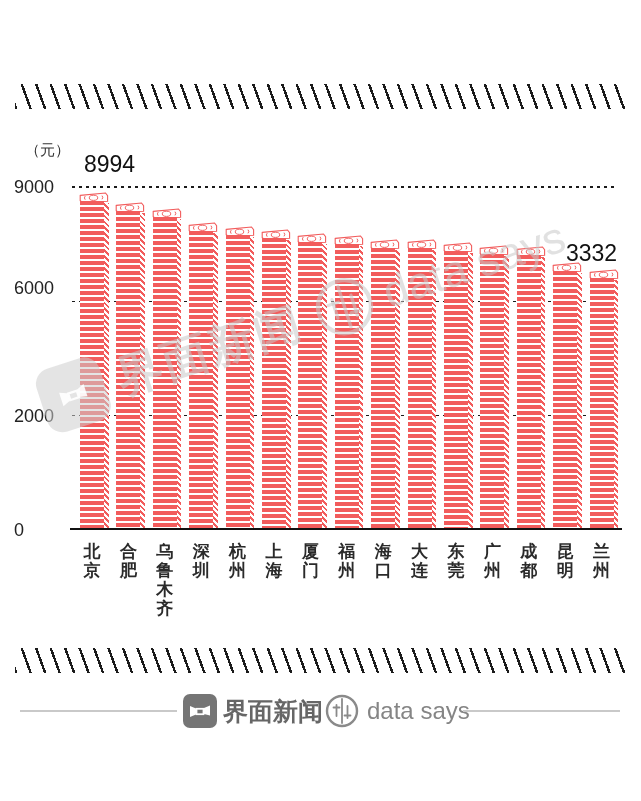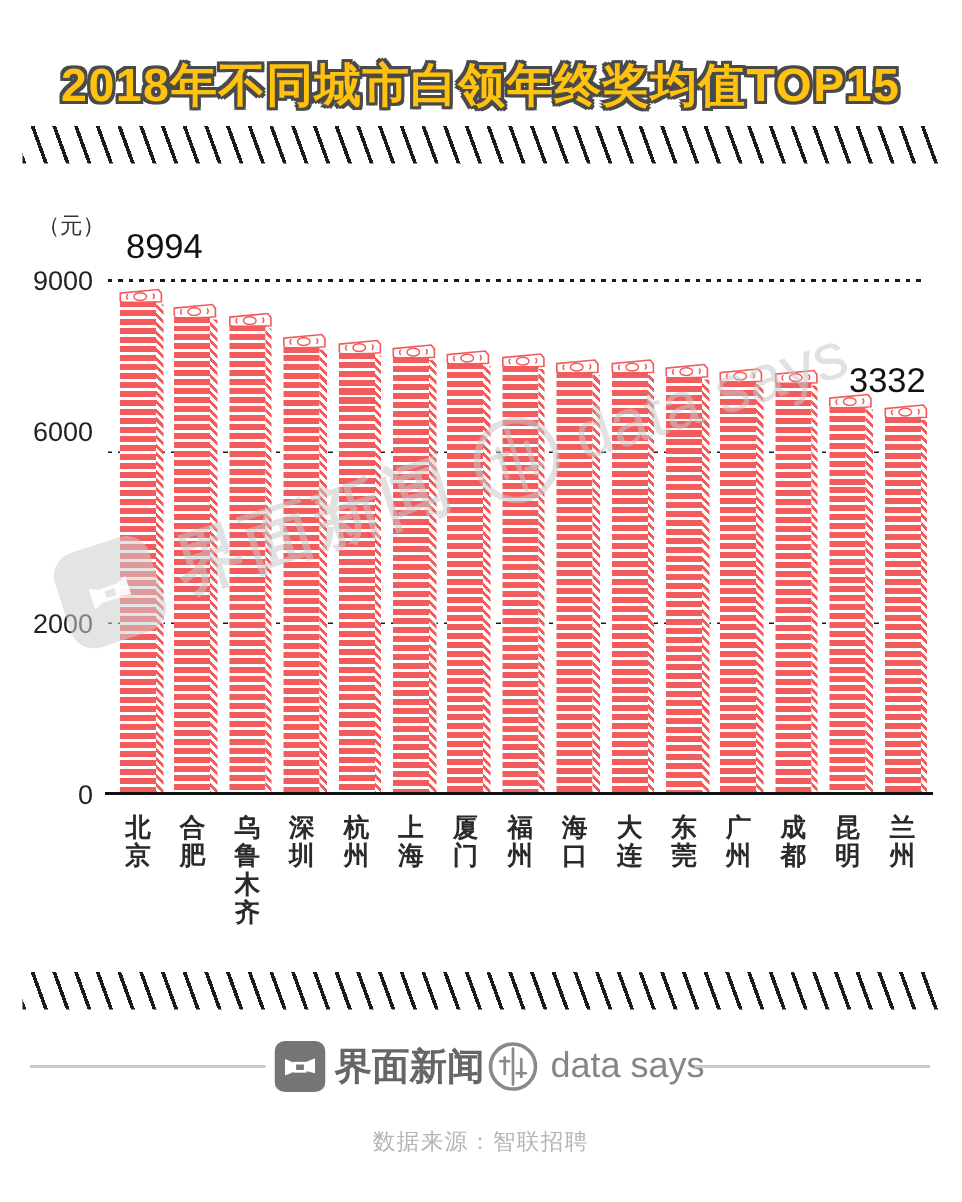--- a/index.html
+++ b/index.html
@@ -19,21 +19,21 @@
     position:absolute;left:15px;width:612px;height:25px;
     background:repeating-linear-gradient(70deg,#1b1b1b 0 2.4px,transparent 2.4px 13.6px);
   }
   .hatch-top{top:84px;}
   .hatch-bottom{top:648px;}
   
   .unit-label{position:absolute;left:25px;top:141px;font-size:15px;color:#333;z-index:4;}
   .value-label{position:absolute;font-size:23px;font-weight:500;color:#111;z-index:4;}
   .value-label.max{left:84px;top:151px;}
   .value-label.min{left:566px;top:240px;}
-  .ytick{position:absolute;width:48px;left:14px;text-align:right;font-size:18px;color:#222;z-index:1;}
+  .ytick{position:absolute;width:48px;left:14px;font-size:18px;color:#222;z-index:1;}
   .gridline{
     position:absolute;left:72px;width:546px;height:1.6px;z-index:1;
     background:repeating-linear-gradient(to right,#1a1a1a 0 3px,transparent 3px 7px);
   }
   .x-axis-line{position:absolute;left:70px;top:528px;width:552px;height:2.4px;background:#111;z-index:3;}
   .bar{position:absolute;z-index:2;}
   .bar .cap{position:absolute;top:-1px;left:-1px;}
   .bar .body{
     position:absolute;left:0;top:8px;bottom:0;width:24px;
     background:repeating-linear-gradient(to bottom,#f25c5c 0 4px,#ffffff 4px 6px);
@@ -64,21 +64,20 @@
   .f-brand{position:absolute;left:223px;top:0;height:38px;line-height:38px;font-size:25px;font-weight:bold;color:#666;white-space:nowrap;}
   .f-circle{position:absolute;left:325px;top:2px;}
   .f-partner{position:absolute;left:367px;top:0;height:38px;line-height:38px;font-size:24px;color:#858585;white-space:nowrap;}
   .source{position:absolute;top:752px;left:0;width:100%;text-align:center;font-size:15px;color:#b4b4b4;letter-spacing:1px;}
 </style>
 </head>
 <body>
 
 <div id="canvas">
 
-  <div class="title">2018年不同城市白领年终奖均值TOP15</div>
 
   <div class="hatch hatch-top"></div>
 
   <div class="unit-label">（元）</div>
   <div class="value-label max">8994</div>
   <div class="value-label min">3332</div>
 
   <div id="grid-layer">
       <div class="ytick" style="top: 520px;">0</div>
       <div class="gridline" style="top: 414.867px;"></div>
@@ -346,15 +345,14 @@
         <line x1="17" y1="5" x2="17" y2="29"></line>
         <line x1="22.5" y1="12" x2="22.5" y2="24"></line>
         <line x1="8.5" y1="13.5" x2="14.5" y2="13.5"></line>
         <line x1="19.5" y1="21.5" x2="25.5" y2="21.5"></line>
       </g>
     </svg>
     <div class="f-partner">data says</div>
     <div class="f-line right"></div>
   </div>
 
-  <div class="source">数据来源：智联招聘</div>
 
 </div>
 
 </body></html>

